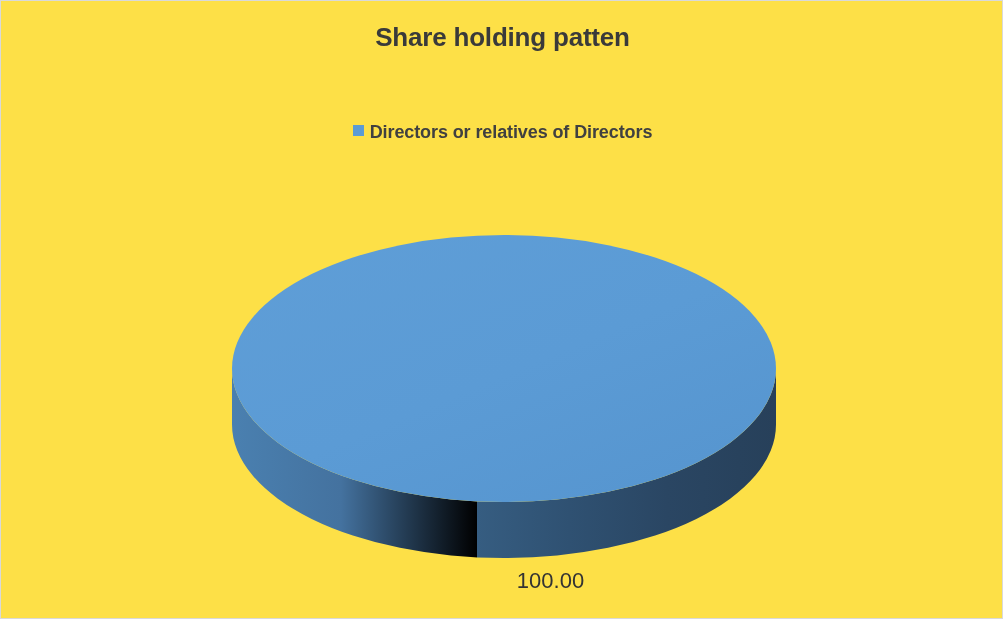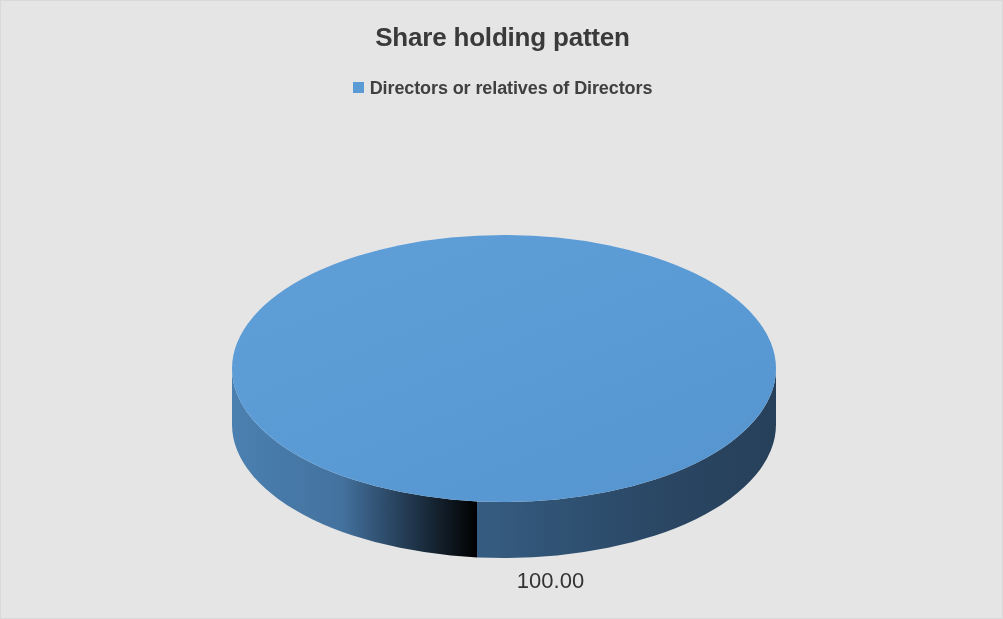--- a/index.html
+++ b/index.html
@@ -10,21 +10,21 @@
   }
   body {
     font-family: "Liberation Sans", sans-serif;
   }
 
   .chart-frame {
     position: relative;
     width: 1003px;
     height: 619px;
     box-sizing: border-box;
-    background: #e5e5e5;
+    background: #fde047;
     border: 1px solid #d9d9d9;
     overflow: hidden;
   }
 
   
   .chart-title {
     position: absolute;
     left: 0;
     top: 19px;
     width: 1003px;
@@ -44,20 +44,21 @@
     top: 74px;
     width: 1003px;
     text-align: center;
     line-height: 24px;
     white-space: nowrap;
   }
   .legend-item {
     display: inline-block;
     vertical-align: middle;
     white-space: nowrap;
+    margin-top: 44px;
   }
   .legend-swatch {
     display: inline-block;
     width: 11px;
     height: 11px;
     vertical-align: middle;
     position: relative;
     top: -1px;
     margin-right: 6px;
   }

